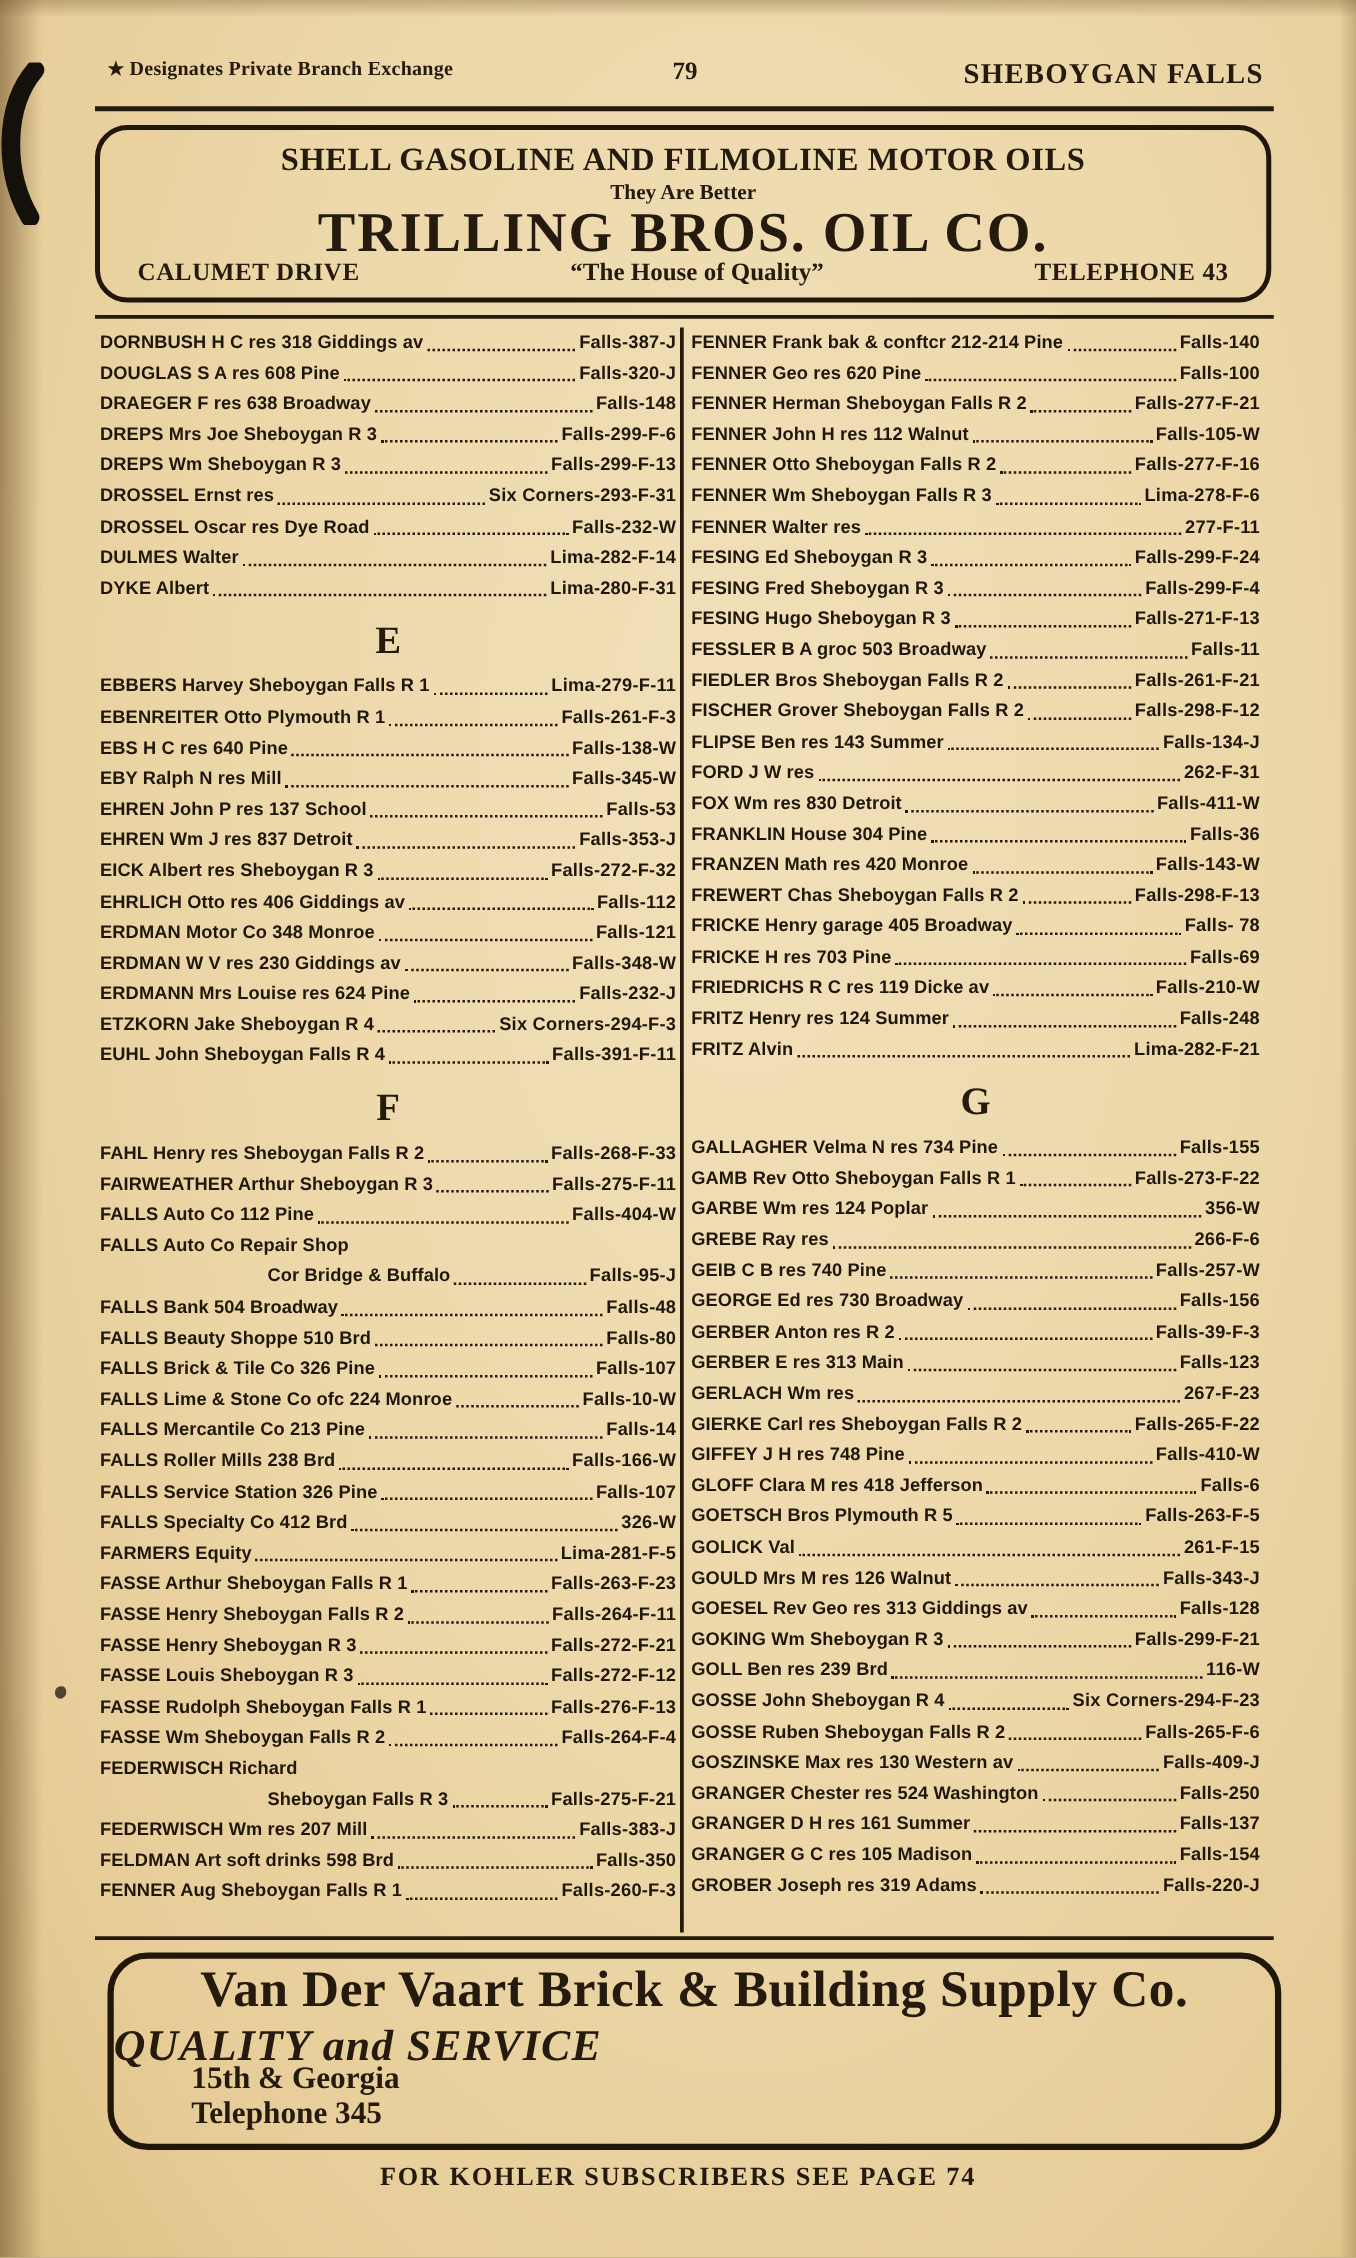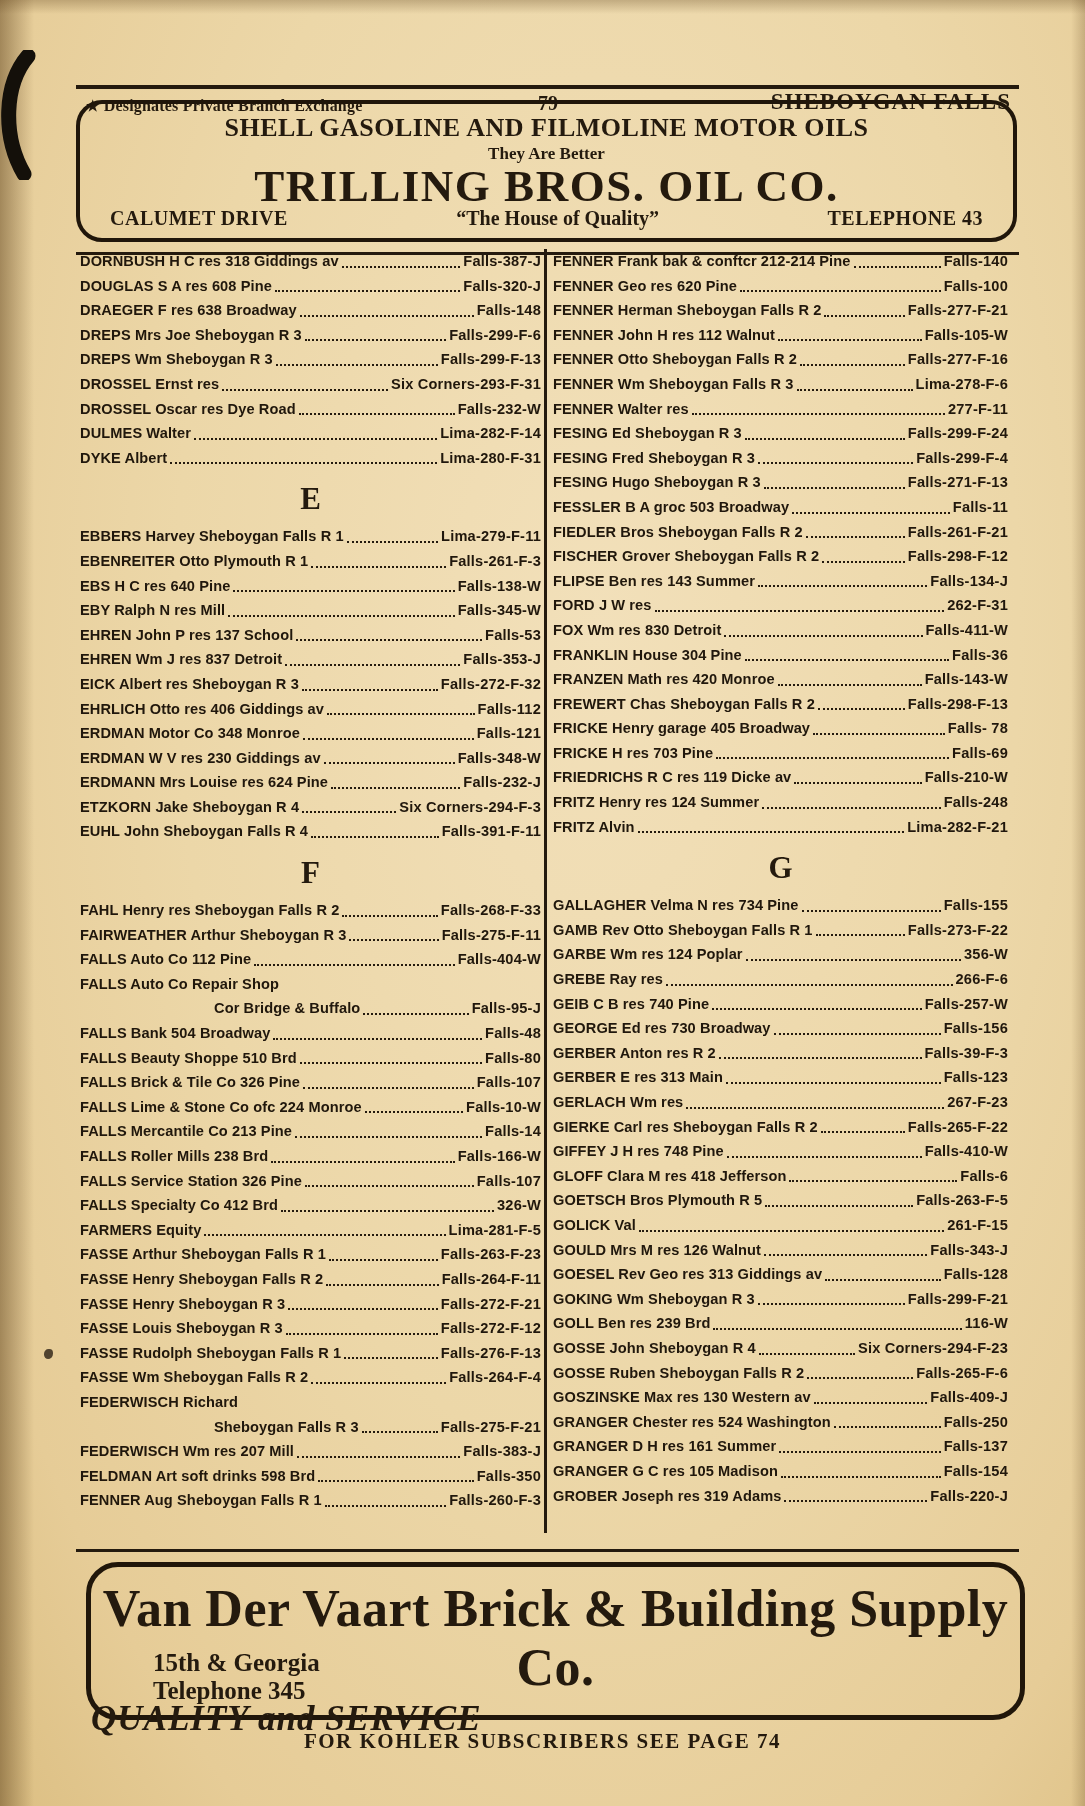--- a/index.html
+++ b/index.html
@@ -15,61 +15,61 @@
   .edge-top { position:absolute; left:0; top:0; right:0; height:14px;
     background:linear-gradient(180deg, rgba(94,66,28,.30), rgba(94,66,28,0)); }
   .edge-right { position:absolute; right:0; top:0; bottom:0; width:14px;
     background:linear-gradient(270deg, rgba(94,66,28,.25), rgba(94,66,28,0)); }
   .binding-mark { position:absolute; left:-6px; top:50px; }
   .speck { position:absolute; left:44px; top:1349px; width:9px; height:10px;
     background:#362a1c; border-radius:50% 40% 55% 45%; opacity:.85; }
 
   
   .hdr { position:absolute; top:46px; left:86px; right:74px;
-    display:flex; align-items:flex-end;margin-top:43px; }
+    display:flex; align-items:flex-start; }
   .hdr .note { width:452px; font-size:16px; font-weight:700; letter-spacing:.2px; }
   .hdr .star { font-size:15px; margin-right:4px; }
   .hdr .pageno { font-size:20px; font-weight:700; }
   .hdr .city { flex:1; text-align:right; font-size:23px; font-weight:700; letter-spacing:1px; }
   .hdr-rule { position:absolute; top:85px; left:76px; right:66px; height:4px; background:#241a0e; }
 
   
   .top-ad { position:absolute; top:100px; left:76px; right:68px; height:134px;
     border:4px solid #20160a; border-radius:26px; text-align:center; }
   .top-ad .l1 { margin-top:9px; font-size:26px; font-weight:700; letter-spacing:.5px; }
   .top-ad .l2 { margin-top:1px; font-size:17px; font-weight:700; }
   .top-ad .l3 { margin-top:0px; font-size:45px; font-weight:700; letter-spacing:1.5px; line-height:1.02; }
   .top-ad .row { position:absolute; left:30px; right:30px; bottom:8px;
     display:flex; justify-content:space-between; align-items:flex-end; font-weight:700; }
   .top-ad .row .a { font-size:20px; letter-spacing:.5px; }
   .top-ad .row .b { font-size:20px; }
   .top-ad .row .c { font-size:20px; letter-spacing:.5px; }
 
   
   .dir-rule { position:absolute; top:252px; left:76px; right:66px; height:3px; background:#241a0e; }
-  .columns { position:absolute; top:249px; left:80px; right:66px; height:1284px; display:flex; }
+  .columns { position:absolute; top:262px; left:80px; right:66px; height:1284px; display:flex; }
   .col { width:461px; overflow:hidden; }
   .col.right { width:455px; }
   .divider { width:3px; background:#241a0e; margin:0 6px 0 3px; }
   .entry { display:flex; align-items:flex-end;
     font-family:"Liberation Sans", sans-serif; font-weight:700;
     font-size:14.6px; line-height:24.6px; white-space:nowrap; color:#20170c; }
   .entry .nm { letter-spacing:.1px; }
   .entry .dots { flex:1 1 auto; min-width:6px; height:0;
     border-bottom:2.4px dotted #241a0e; margin:0 3px 6px 3px; }
   .entry .ph { letter-spacing:.2px; }
   .entry.ind { padding-left:134px; }
   .sect { height:54px; padding-top:13px; box-sizing:border-box; text-align:center;
     font-family:"Liberation Serif", serif; font-size:31px; font-weight:700; line-height:1; }
 
   
   .bot-rule { position:absolute; top:1549px; left:76px; right:66px; height:3px; background:#241a0e; }
   .bottom-ad { position:absolute; top:1562px; left:86px; right:60px; height:148px;
     border:5px solid #20160a; border-radius:32px; }
-  .bottom-ad .l1 { margin-top:12px; text-align:center; font-size:52px; font-weight:700; letter-spacing:.5px; }
+  .bottom-ad .l1 { margin-top:0; text-align:center; font-size:41px; font-weight:700; letter-spacing:.5px; }
   .bottom-ad .l2 { margin-top:2px; text-align:left; font-size:35px; font-weight:700; font-style:italic; letter-spacing:1px; }
   .bottom-ad .row { position:absolute; left:62px; right:44px; bottom:10px;
     display:flex; justify-content:space-between; align-items:baseline; font-weight:700;flex-direction:column; }
   .bottom-ad .row .a { font-size:25px; }
   .bottom-ad .row .c { font-size:25px; }
 
   .footer { position:absolute; top:1729px; left:0; width:100%; text-align:center;
     font-size:21px; font-weight:700; letter-spacing:1.5px; }
 </style>
 </head>

